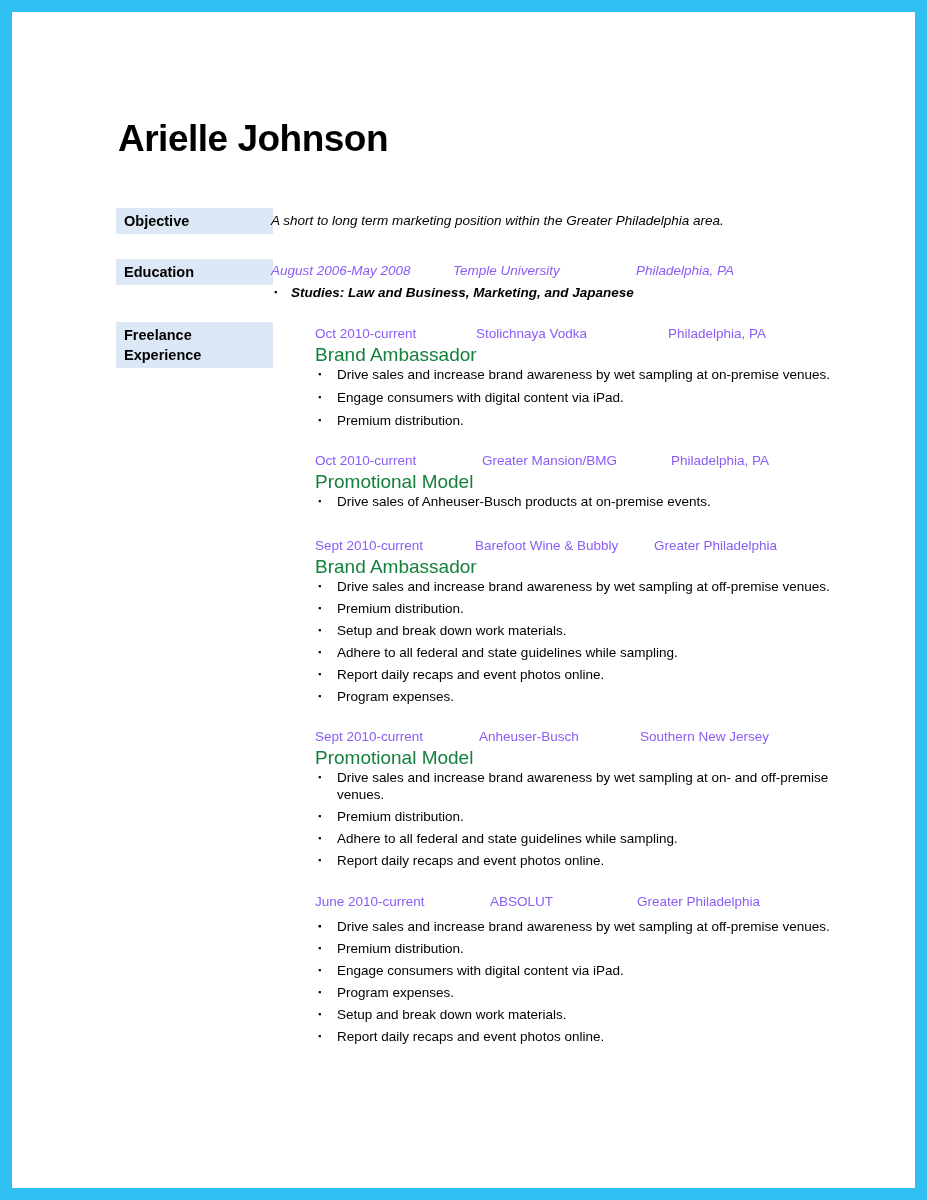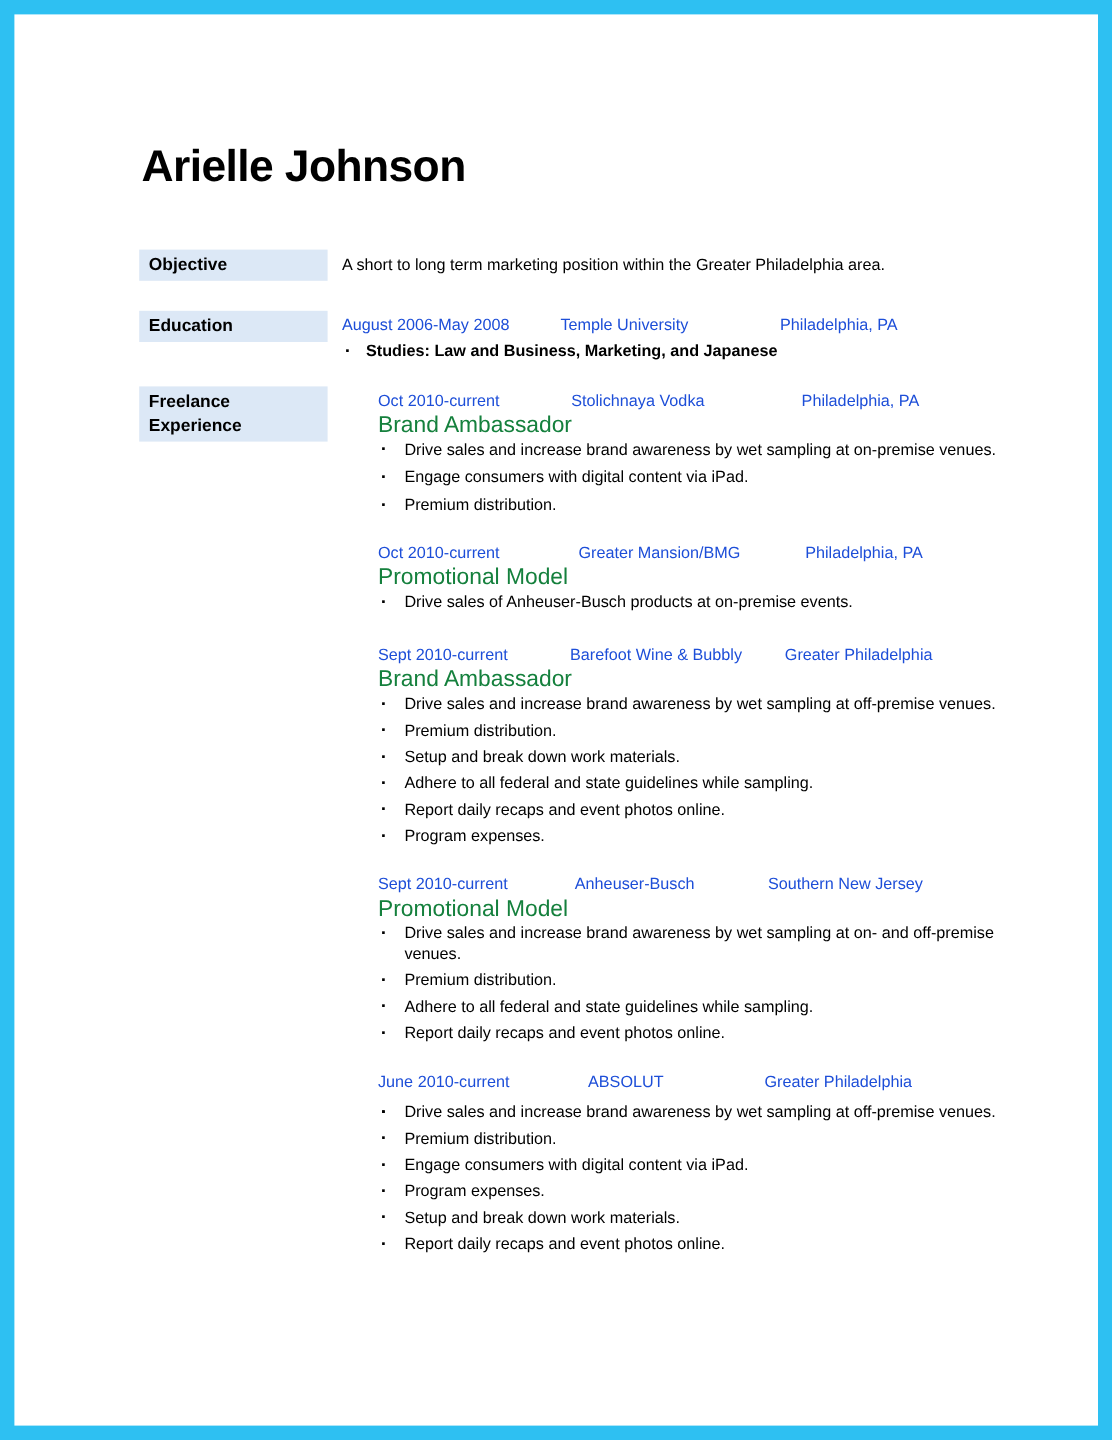--- a/index.html
+++ b/index.html
@@ -50,37 +50,38 @@
     background: #dce8f6;
     font-size: 14.5px;
     font-weight: bold;
     color: #000000;
     padding: 3px 0 3px 8px;
     box-sizing: border-box;
     line-height: 20px;
   }
   .section-content {
     position: absolute;
-    left: 273px;
+    left: 259px;
     top: 0;
     width: 560px;
+    font-style: italic;
   }
   .objective-text {
     font-size: 13.5px;
     color: #000000;
     line-height: 18px;
   }
   .entry {
     margin-bottom: 0;
   }
   .entry-head {
     position: relative;
     height: 19px;
     font-size: 13.5px;
-    color: #1d4ed8;
+    color: #8b5cf6;
     white-space: nowrap;
   }
   .entry-dates {
     position: absolute;
     left: 0;
     top: 0;
   }
   .entry-org {
     position: absolute;
     top: 0;

